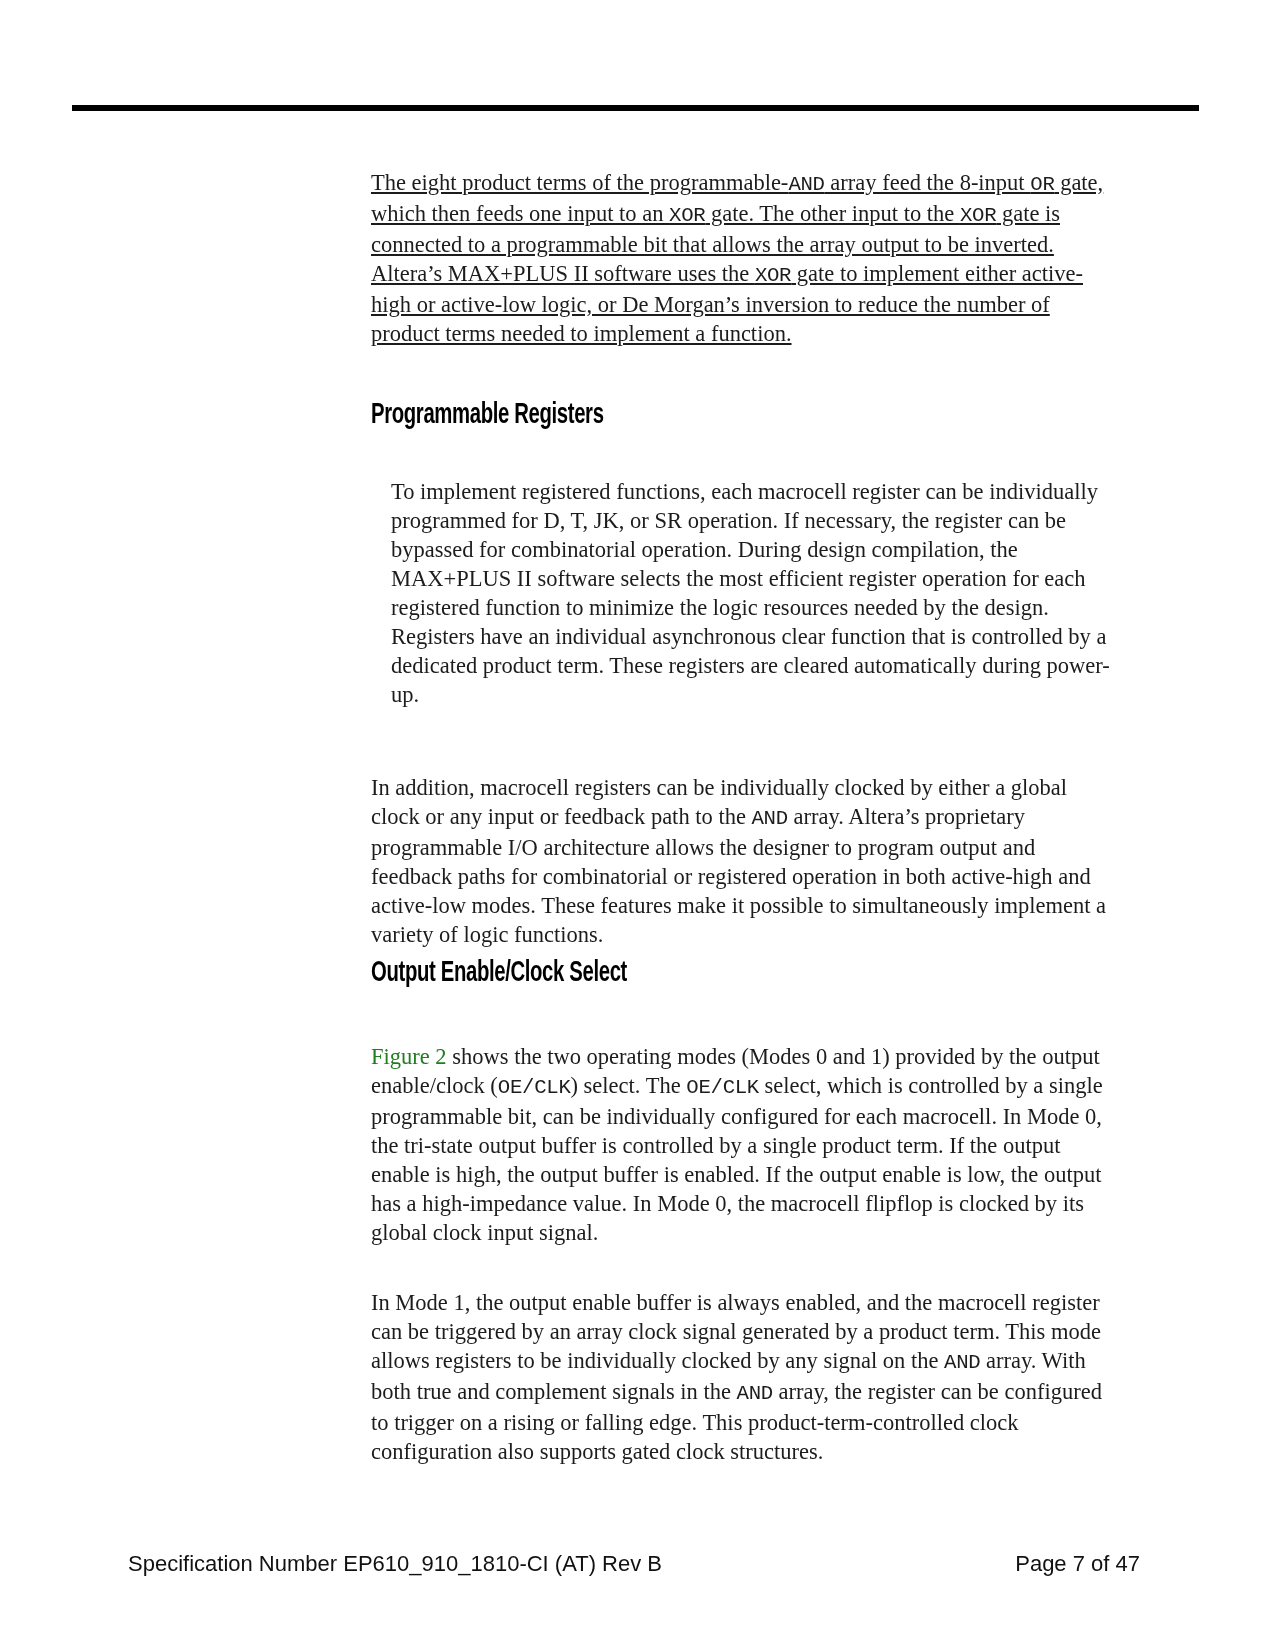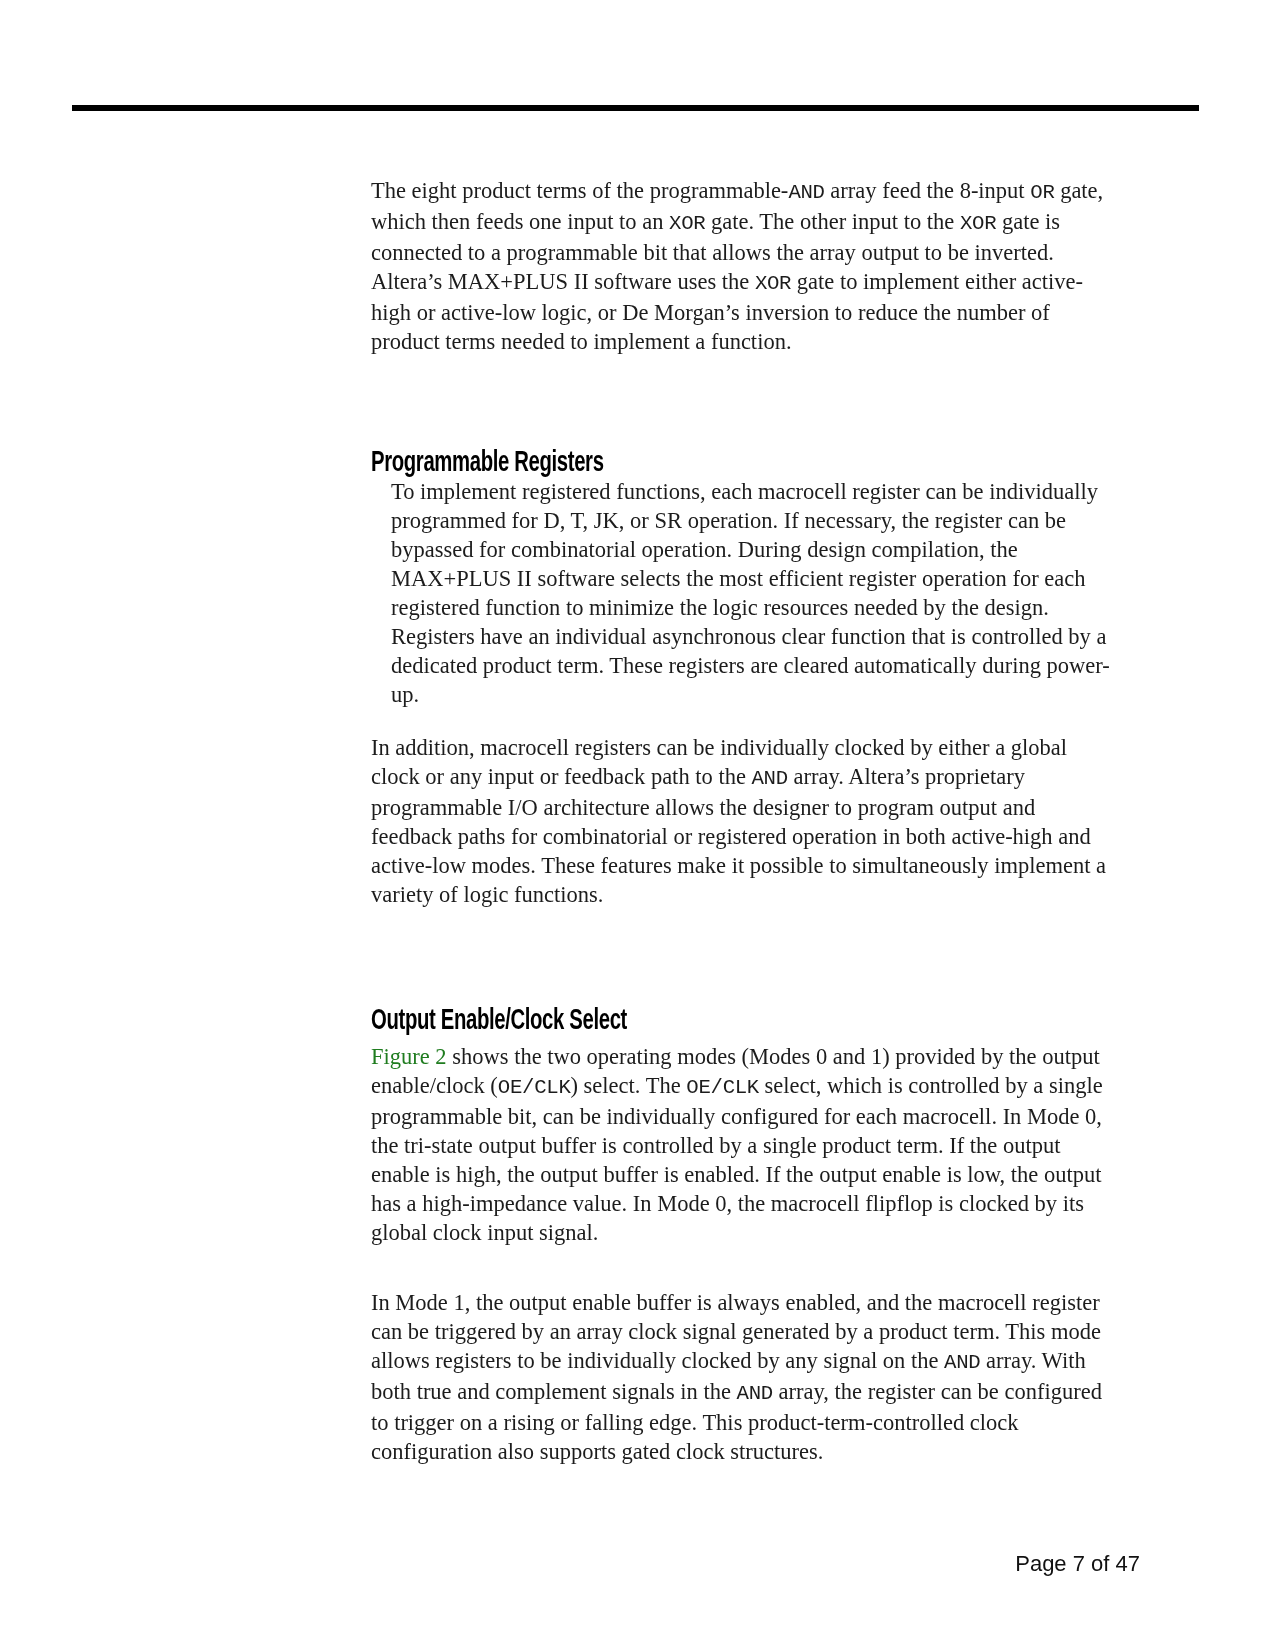--- a/index.html
+++ b/index.html
@@ -63,33 +63,32 @@
   .figure-link {
     text-decoration: none;
     cursor: pointer;
   }
   h2.section-heading {
     font-family: "Liberation Sans", sans-serif;
     font-weight: 700;
     font-size: 29px;
     color: #000000;
     white-space: nowrap;
-    margin-top: 48px;
   }
   h2.section-heading .cond {
     display: inline-block;
     transform: scaleX(0.70);
     transform-origin: left center;
     letter-spacing: -0.5px;
   }
 
-  #block-p1 { top: 176px; }
+  #block-p1 { top: 168px; text-decoration: underline; }
   #block-h1 { top: 397px; }
   #block-p2 { top: 477px; margin-left: 20px; }
-  #block-p3 { top: 733px; }
+  #block-p3 { top: 773px; }
   #block-h2 { top: 955px; text-decoration: underline; }
   #block-p4 { top: 1042px; }
   #block-p5 { top: 1288px; }
 
   
   .footer-left {
     position: absolute;
     top: 1551px;
     left: 128px;
     font-family: "Liberation Sans", sans-serif;
@@ -126,16 +125,17 @@
 
     <h2 class="block section-heading" id="block-h2">
       <span class="cond">Output Enable/Clock Select</span>
     </h2>
 
     <p class="block body-para" id="block-p4"><a class="figure-link" href="#" style="color: rgb(31, 124, 31);">Figure 2</a> shows the two operating modes (Modes 0 and 1) provided by the output enable/clock (<span class="code">OE/CLK</span>) select. The <span class="code">OE/CLK</span> select, which is controlled by a single programmable bit, can be individually configured for each macrocell. In Mode 0, the tri-state output buffer is controlled by a single product term. If the output enable is high, the output buffer is enabled. If the output enable is low, the output has a high-impedance value. In Mode 0, the macrocell flipflop is clocked by its global clock input signal.</p>
 
     <p class="block body-para" id="block-p5">In Mode 1, the output enable buffer is always enabled, and the macrocell register can be triggered by an array clock signal generated by a product term. This mode allows registers to be individually clocked by any signal on the <span class="code">AND</span> array. With both true and complement signals in the <span class="code">AND</span> array, the register can be configured to trigger on a rising or falling edge. This product-term-controlled clock configuration also supports gated clock structures.</p>
   </main>
 
+  <div class="footer-left">Specification Number EP610_910_1810-CI (AT) Rev B</div>
 
   <div class="footer-right">Page 7 of 47</div>
 
 </div>
 
 </body></html>

